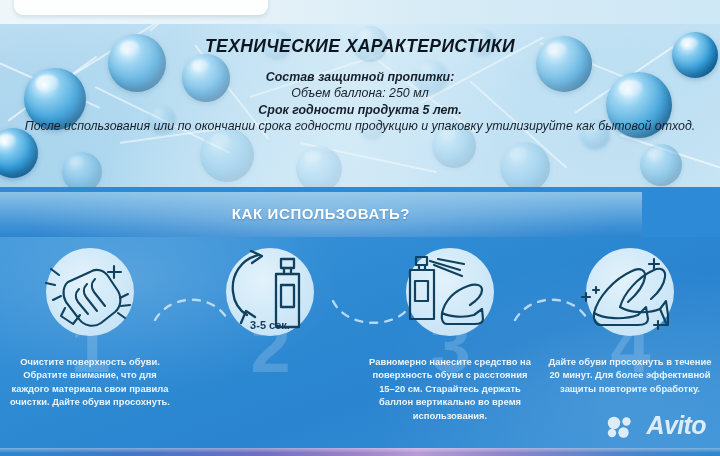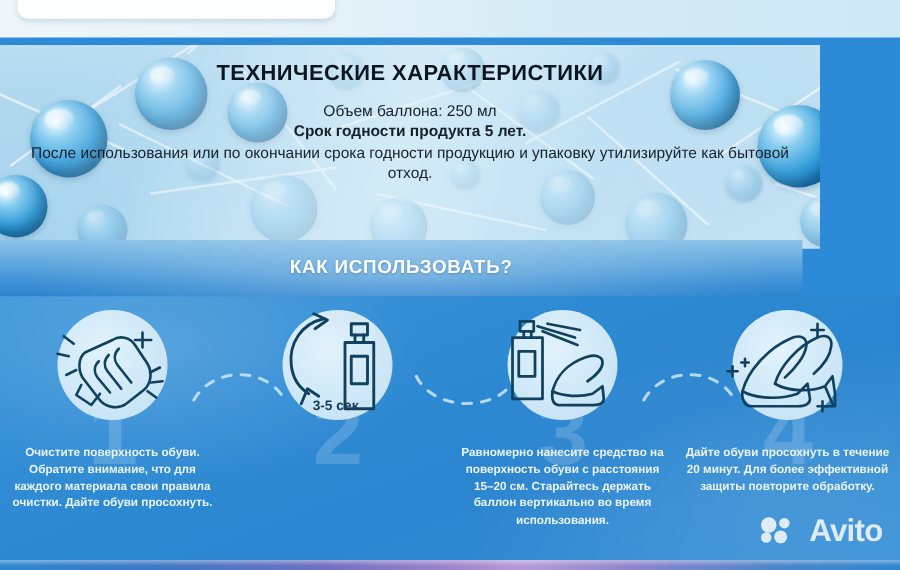--- a/index.html
+++ b/index.html
@@ -16,25 +16,26 @@
     background:linear-gradient(to right,#eef6fa 0%,#e4f1f8 38%,#d6ebf6 62%,#cfe8f6 100%);
   }
   .white-card{
     position:absolute;left:14px;top:-22px;width:254px;height:37px;
     background:#fdfefe;border-radius:0 0 9px 9px;
     box-shadow:0 2px 4px rgba(60,110,150,.18);
   }
 
   
   .spec-section{
-    position:absolute;left:0;top:36px;width:656px;height:163px;
+    position:absolute;left:0;top:24px;width:720px;height:163px;
     overflow:hidden;
     background:
       linear-gradient(to bottom, rgba(255,255,255,.10), rgba(255,255,255,0) 28%),
       linear-gradient(118deg,#b4d9ef 0%,#9ccfeb 22%,#bfe0f2 48%,#a9d6ef 70%,#c6e4f4 100%);
+    font-style: italic;
   }
   .mol-layer{position:absolute;inset:0;}
   .bond{
     position:absolute;height:2px;background:rgba(255,255,255,.62);
     transform-origin:0 50%;border-radius:2px;
   }
   .atom{
     position:absolute;border-radius:50%;
     background:
       radial-gradient(circle at 33% 27%, #ffffff 0%, #d5f0fd 7%, #7ec8ee 26%, #2e9ad8 55%, #1372ad 80%, #0d5f95 100%);
@@ -113,21 +114,21 @@
 
   .step-text{
     position:absolute;left:8px;right:8px;top:118px;
     text-align:center;color:#eaf4fc;
     font-size:9.4px;line-height:13.4px;font-weight:bold;
   }
 
   
   .avito{
     position:absolute;right:14px;bottom:10px;
-    display:flex;align-items:flex-start;gap:14px;opacity:.82;
+    display:flex;align-items:flex-end;gap:14px;opacity:.82;font-style:italic;
   }
   .avito-word{
     color:#ffffff;font-size:25px;font-weight:bold;line-height:25px;letter-spacing:-.6px;
   }
 
   
   .bottom-strip{
     position:absolute;left:0;bottom:0;width:720px;height:8px;
     background:linear-gradient(to right,#2d86cf 0%,#3f78c4 18%,#6f6fc0 36%,#9f83cb 50%,#b79ad6 58%,#8f85cc 70%,#4e86c9 86%,#2d86cf 100%);
   }
@@ -187,20 +188,21 @@
       <div class="atom pale2" style="left:148px;top:82px;width:28px;height:28px;"></div>
       <div class="atom pale2" style="left:580px;top:96px;width:30px;height:30px;"></div>
       <div class="atom pale2" style="left:360px;top:92px;width:24px;height:24px;"></div>
     </div>
 
     <div class="spec-veil"></div>
 
     <div class="spec-inner">
       <div class="spec-title">ТЕХНИЧЕСКИЕ ХАРАКТЕРИСТИКИ</div>
       <div class="spec-body">
+        <span class="row b">Состав защитной пропитки:</span>
         <span class="row">Объем баллона: 250 мл</span>
         <span class="row b">Срок годности продукта 5 лет.</span>
         <span class="spec-wide">После использования или по окончании срока годности продукцию и упаковку утилизируйте как бытовой отход.</span>
       </div>
     </div>
   </div>
 
   <div class="how-header">
     <div class="how-title">КАК ИСПОЛЬЗОВАТЬ?</div>
   </div>

